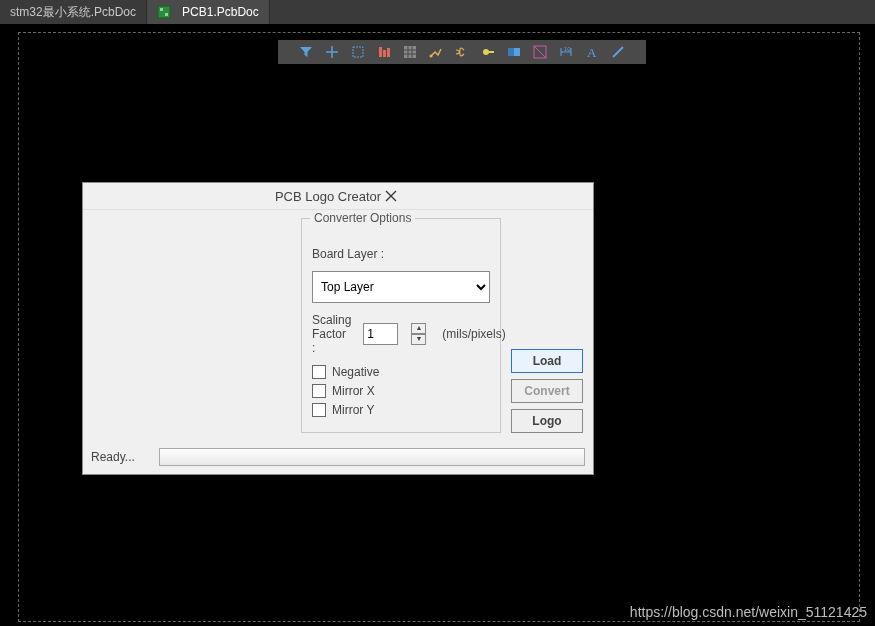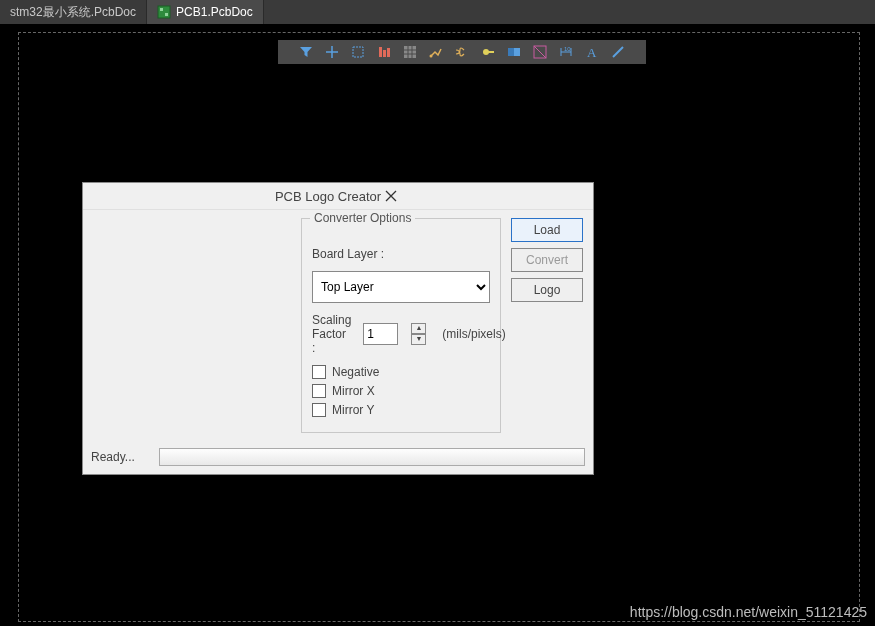--- a/index.html
+++ b/index.html
@@ -1,40 +1,40 @@
 <!DOCTYPE html>
 <html><head>
 <meta charset="utf-8">
 <style>
 html,body{margin:0;padding:0;width:875px;height:626px;background:#3a3a3a;font-family:"Microsoft YaHei","Segoe UI",Arial,sans-serif;font-size:12px;overflow:hidden;}
 .tabbar{height:24px;background:#3a3a3a;display:flex;align-items:center;position:relative;}
 .tab{height:24px;display:flex;align-items:center;padding:0 10px;color:#c8c8c8;border-right:1px solid #2a2a2a;font-size:12px;}
 .tab.inactive{background:#3a3a3a;}
-.tab.active{background:#4a4a4a;color:#fff;}
+.tab.active{background:#4a4a4a;color:#fff;gap:6px;}
 .tab-icon{width:14px;height:14px;margin-right:5px;display:inline-flex;align-items:center;justify-content:center;}
 .canvas-area{position:absolute;top:24px;left:0;width:875px;height:602px;background:#000;}
 .canvas-inner{position:absolute;top:8px;left:18px;width:842px;height:590px;border:1px dashed #666;border-left:1px dashed #666;border-top:1px dashed #666;box-sizing:border-box;background:#000;}
 .toolbar{position:absolute;top:40px;left:278px;width:368px;height:24px;background:#4a4a4a;display:flex;align-items:center;justify-content:center;gap:6px;padding:0 6px;box-sizing:border-box;}
 .toolbar .tbtn{width:20px;height:20px;display:flex;align-items:center;justify-content:center;cursor:pointer;}
 .dialog{position:absolute;top:182px;left:82px;width:510px;background:#f0f0f0;border:1px solid #8a8a8a;box-shadow:1px 1px 2px rgba(0,0,0,0.25);}
 .dlg-title{height:26px;display:flex;align-items:center;justify-content:center;padding:0 8px;color:#444;background:#f0f0f0;border-bottom:1px solid #e0e0e0;}
 .dlg-title span{font-size:13px;}
 .dlg-close{width:20px;height:20px;display:flex;align-items:center;justify-content:center;cursor:pointer;}
-.dlg-body{display:flex;padding:8px 8px 10px 8px;gap:10px;}
+.dlg-body{display:flex;padding:8px 8px 10px 8px;gap:10px;align-items:flex-end;}
 .left-pane{width:200px;}
 .fieldset{border:1px solid #c8c8c8;position:relative;padding:28px 10px 10px 10px;width:200px;box-sizing:border-box;min-height:190px;}
 .fieldset .legend{position:absolute;top:-8px;left:8px;background:#f0f0f0;padding:0 4px;color:#555;}
 .row{margin-bottom:10px;color:#444;}
 .select{width:100%;height:32px;border:1px solid #888;background:#fff;font-size:12px;padding-left:4px;box-sizing:border-box;}
 .small-input{width:28px;height:18px;border:1px solid #888;font-size:12px;text-align:left;padding-left:3px;}
 .spinner{display:inline-flex;flex-direction:column;vertical-align:middle;margin-left:1px;margin-right:4px;}
 .spinner div{width:13px;height:9px;border:1px solid #888;background:#efefef;font-size:7px;line-height:7px;text-align:center;cursor:pointer;}
 .chk{display:flex;align-items:center;gap:6px;margin-bottom:5px;color:#444;}
 .chkbox{width:12px;height:12px;border:1px solid #666;background:#fff;}
-.btn-col{display:flex;flex-direction:column;gap:6px;width:72px;}
+.btn-col{display:flex;flex-direction:column;gap:6px;width:72px;font-weight:bold;}
 .btn{height:22px;border:1px solid #888;background:#efefef;color:#444;display:flex;align-items:center;justify-content:center;cursor:pointer;font-size:12px;}
 .btn.primary{border:1px solid #2a72c8;background:#eaf2fb;}
 .btn.disabled{color:#9a9a9a;}
 .status{display:flex;align-items:center;padding:5px 8px 8px 8px;gap:8px;}
 .status-text{color:#444;width:60px;}
 .progress{flex:1;height:16px;border:1px solid #aaa;background:linear-gradient(#fefefe,#e8e8e8);}
 .watermark{position:absolute;right:8px;bottom:6px;color:#bdbdbd;font-size:14px;font-family:Arial,sans-serif;}
 </style>
 </head>
 <body>

